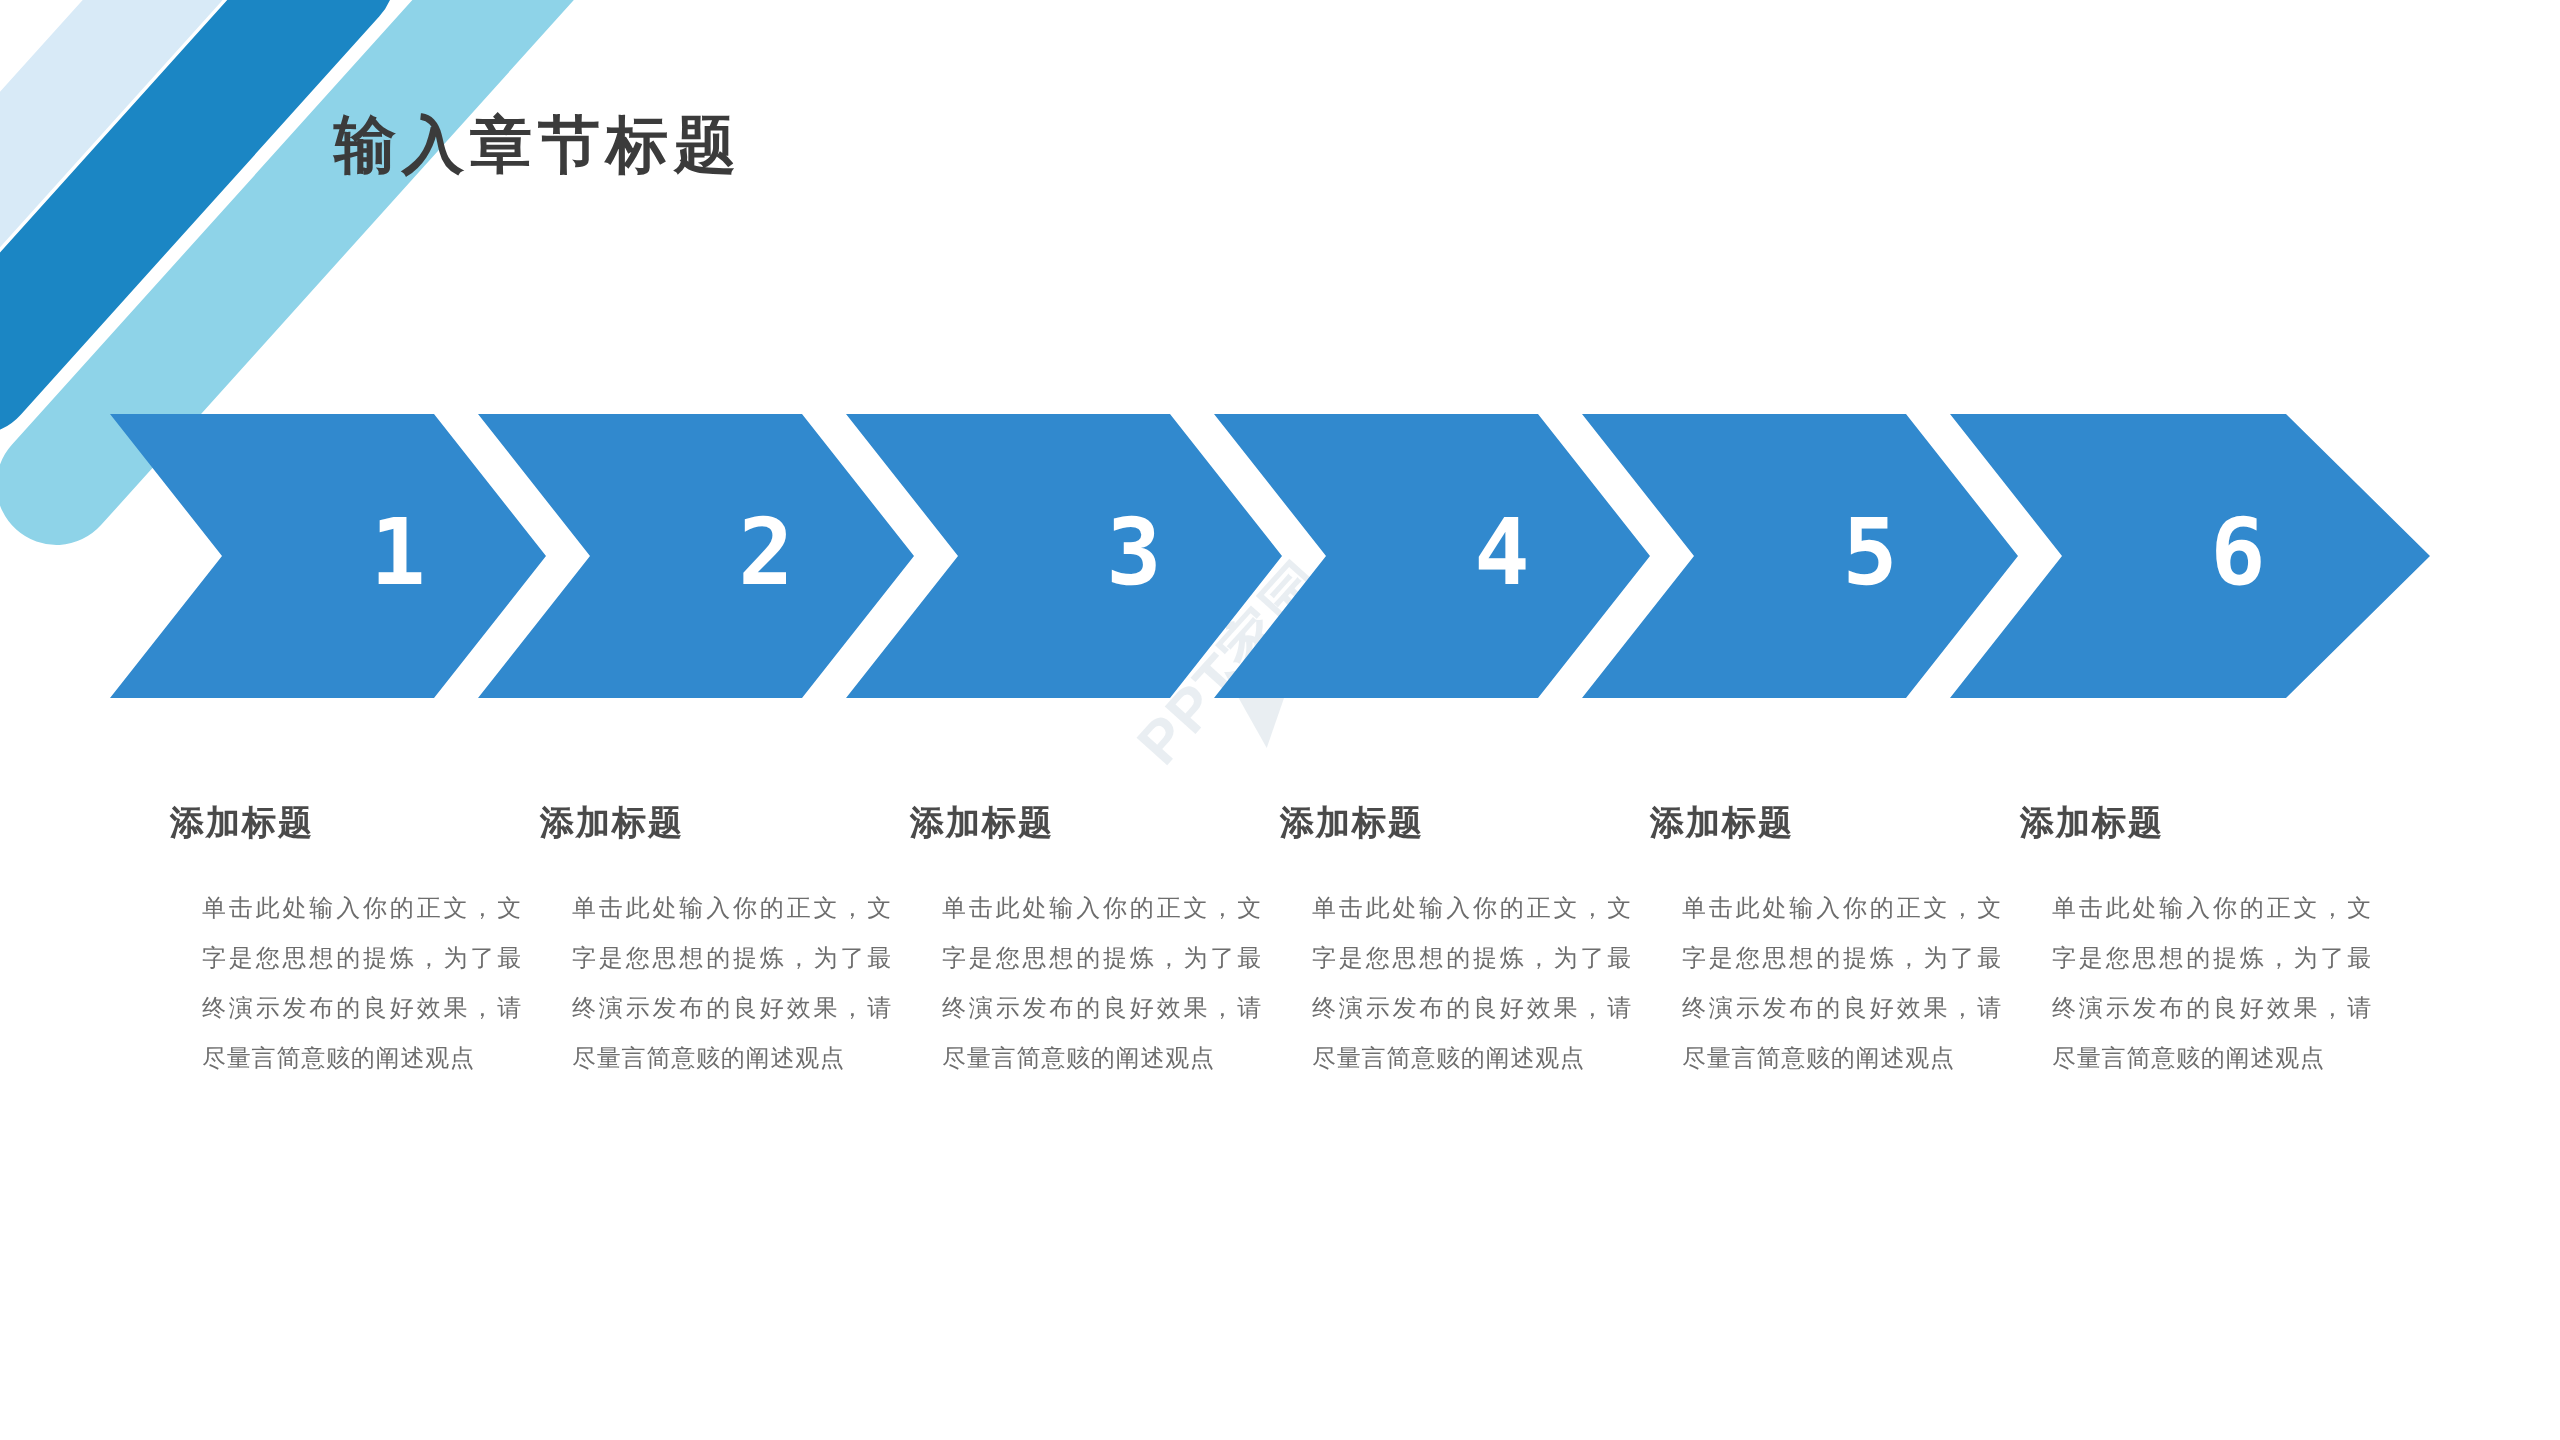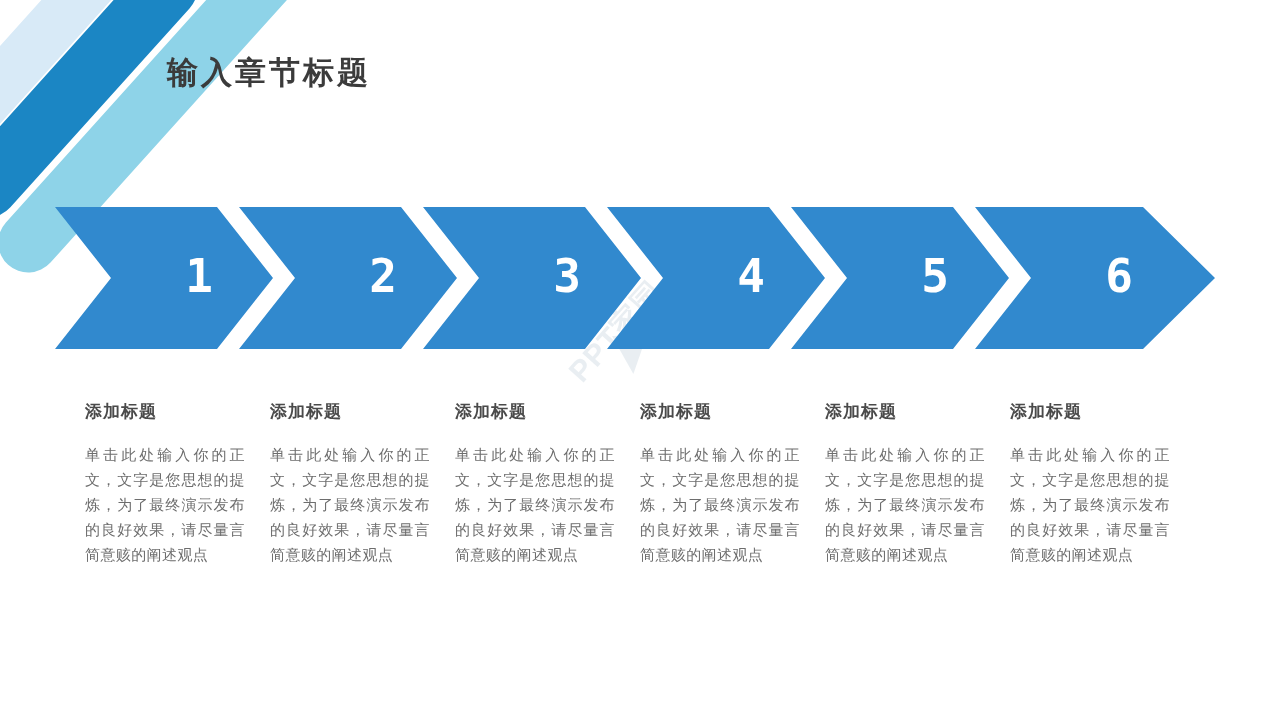--- a/index.html
+++ b/index.html
@@ -162,25 +162,25 @@
   .cap-title {
     font-size: 17px;
     font-weight: bold;
     color: #4a4a4a;
     letter-spacing: 1px;
     line-height: 24px;
     margin: 0 0 18px 0;
     white-space: nowrap;
   }
   .cap-body {
-    font-size: 15px;
+    font-size: 12px;
     color: #6d6d6d;
     line-height: 25px;
     letter-spacing: 0.4px;
-    margin: 0;
+    margin: 16px;
     width: 160px;
     text-align: justify;
   }
 </style>
 </head>
 <body>
 
 <div id="slide">
 
   <div class="deco-layer">

